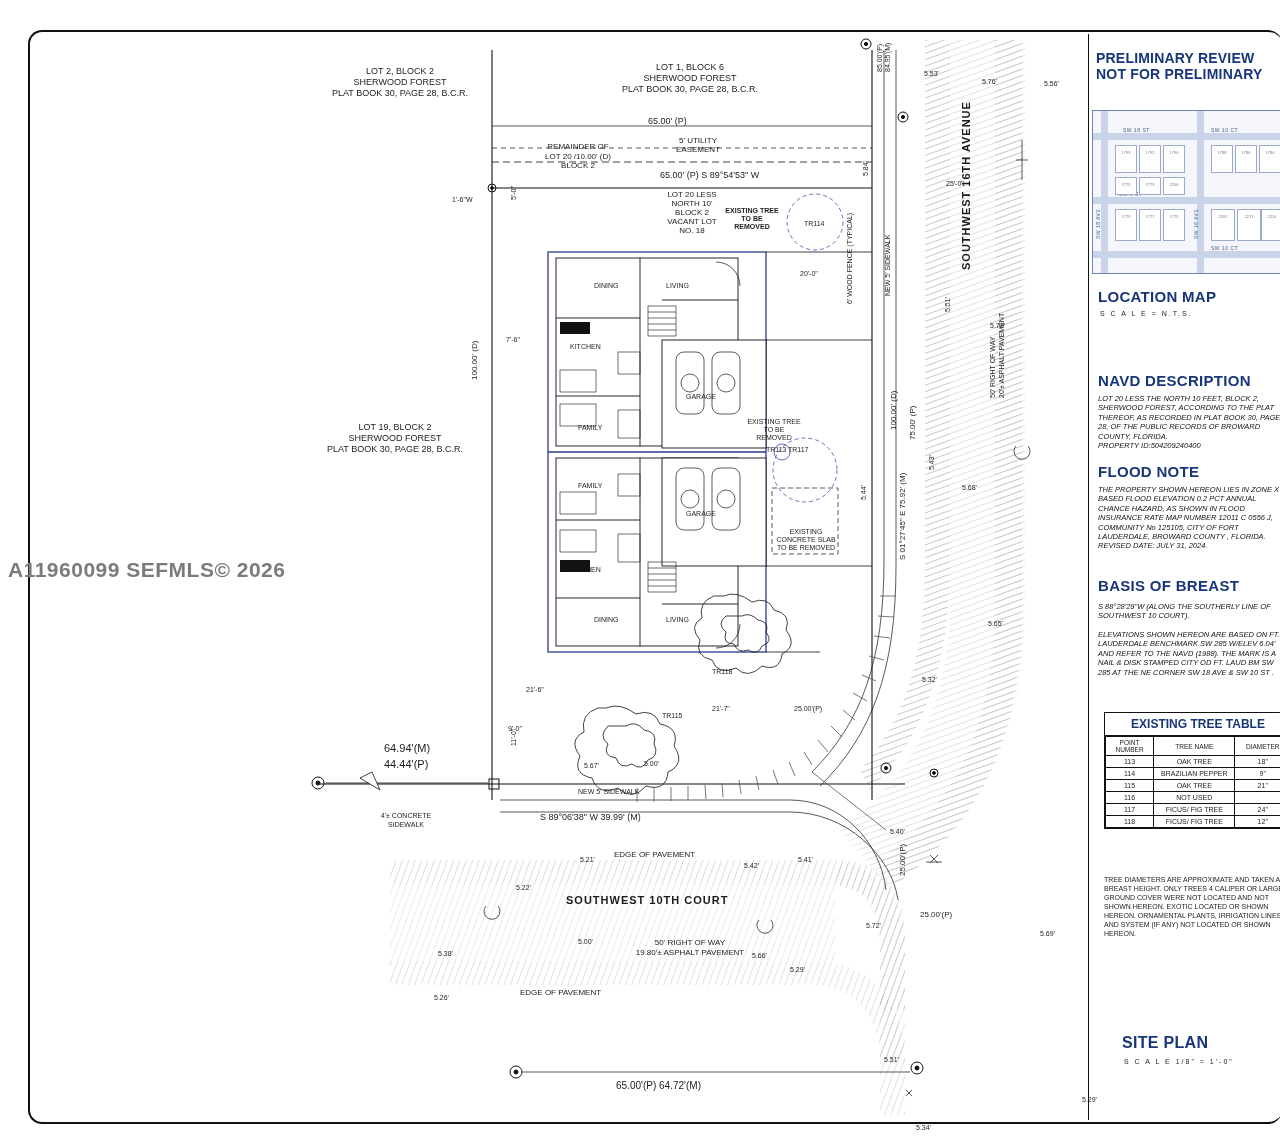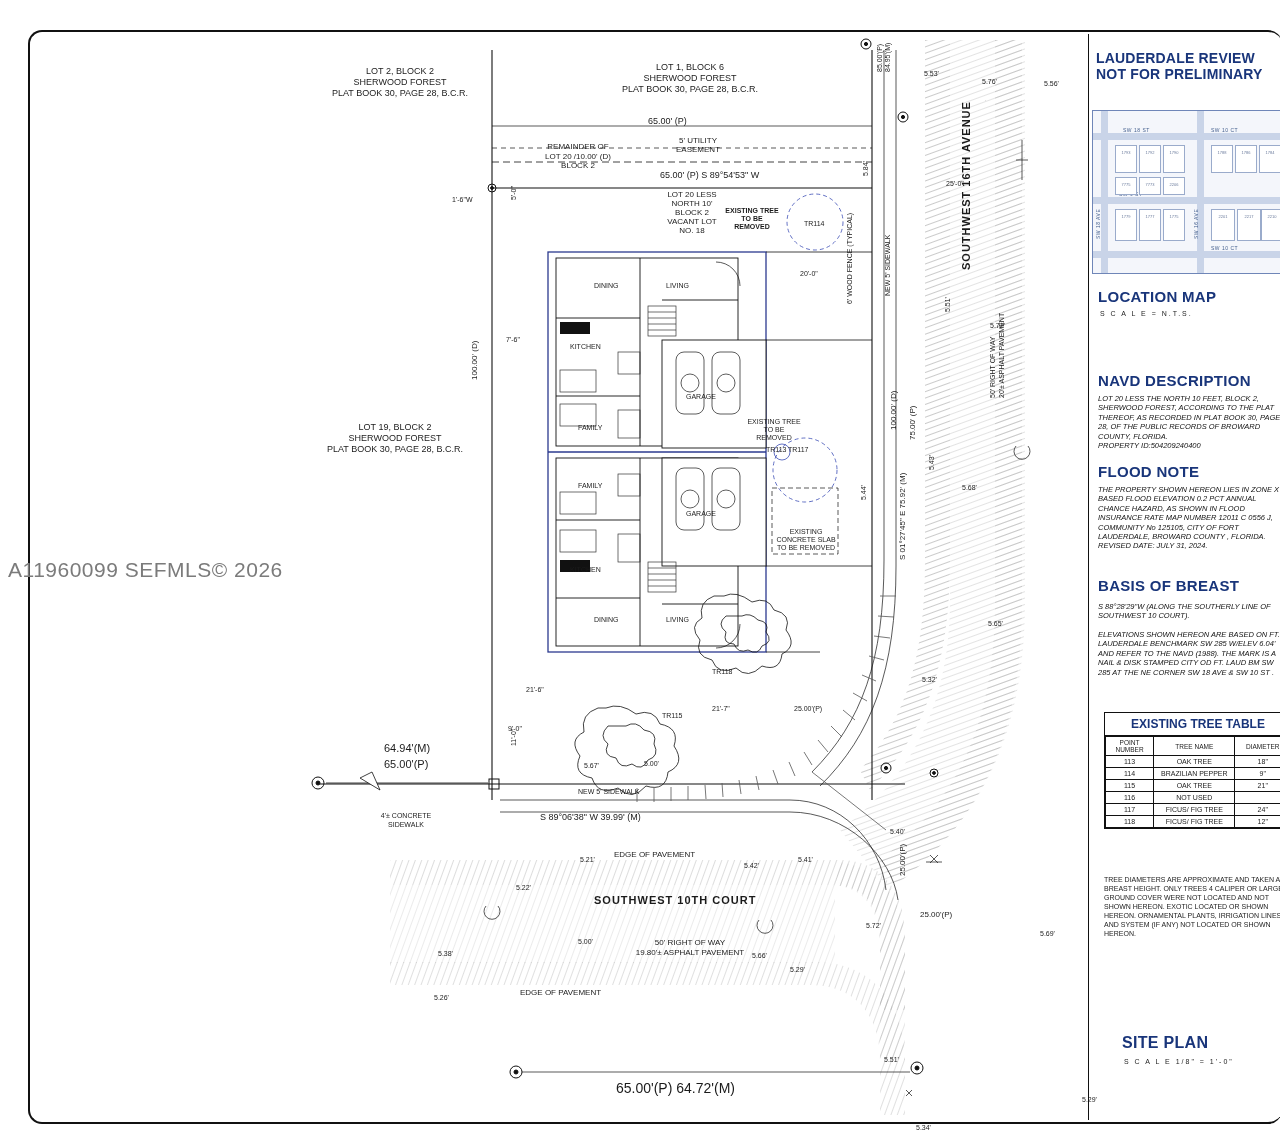--- a/index.html
+++ b/index.html
@@ -12,21 +12,21 @@
   .border{position:absolute;left:28px;top:30px;width:1252px;height:1090px;
           border:2px solid #111;border-radius:14px;border-right:none;}
 
   .lbl{position:absolute;white-space:nowrap;}
   .c{ text-align:center; }
 
   
   .t7{font-size:7px;}
   .t8{font-size:8px;}
   .t9{font-size:9px;}
-  .t10{font-size:14px;text-align:right;}
+  .t10{font-size:10px;text-align:right;}
   .t11{font-size:11px;}
   .b{font-weight:bold;}
   .vline{position:absolute;left:1088px;top:34px;width:1px;height:1086px;background:#111;}
 
   .prelim{position:absolute;left:1096px;top:50px;font-size:14px;font-weight:bold;
           color:#19357a;line-height:16px;letter-spacing:.2px;}
 
   .locmap{position:absolute;left:1092px;top:110px;width:190px;height:162px;
           border:1px solid #6f86b8;background:#f4f6fb;overflow:hidden;}
   .lm-road{position:absolute;background:#c9d4e8;}
@@ -43,21 +43,21 @@
   .ttable{position:absolute;left:1104px;top:712px;width:186px;border:1px solid #111;}
   .ttable .th{font-weight:bold;font-size:12px;text-align:center;padding:4px 0;border-bottom:1px solid #111;color:#19357a;}
   table.tt{border-collapse:collapse;width:100%;font-size:7px;}
   table.tt td,table.tt th{border:1px solid #111;padding:2px 1px;text-align:center;font-weight:normal;}
   table.tt th{font-size:6.5px;}
 
   .note{position:absolute;left:1104px;top:875px;width:190px;font-size:7px;line-height:9px;}
 
   
   .wm{position:absolute;left:8px;top:558px;font-size:21px;color:#7b7b7b;
-      font-weight:normal;letter-spacing:.5px;}
+      font-weight:bold;letter-spacing:.5px;}
 
   
   .svgwrap{position:absolute;left:0;top:0;width:1280px;height:1145px;}
 </style>
 </head>
 <body>
 
 <div class="sheet">
 
   <div class="border"></div>
@@ -290,28 +290,28 @@
   <div class="lbl t9" style="left:648px;top:116px;">65.00' (P)</div>
   <div class="lbl t9" style="left:660px;top:170px;">65.00' (P) S 89°54'53" W</div>
 
   <div class="lbl t8" style="left:470px;top:380px;transform:rotate(-90deg);transform-origin:left top;">100.00' (D)</div>
   <div class="lbl t8" style="left:889px;top:430px;transform:rotate(-90deg);transform-origin:left top;">100.00' (D)</div>
   <div class="lbl t8" style="left:908px;top:440px;transform:rotate(-90deg);transform-origin:left top;">75.00' (P)</div>
   <div class="lbl t8" style="left:898px;top:560px;transform:rotate(-90deg);transform-origin:left top;">S 01°27'45" E   75.92' (M)</div>
 
   <div class="lbl t9" style="left:540px;top:812px;">S 89°06'38" W  39.99' (M)</div>
   <div class="lbl t11" style="left:384px;top:742px;">64.94'(M)</div>
-  <div class="lbl t11" style="left:384px;top:758px;">65.00'(P)</div>
+  <div class="lbl t11" style="left:384px;top:758px;">44.44'(P)</div>
   <div class="lbl t10" style="left:616px;top:1080px;">65.00'(P)   64.72'(M)</div>
 
   <div class="lbl t11 b" style="left:960px;top:270px;transform:rotate(-90deg);transform-origin:left top;letter-spacing:1px;">SOUTHWEST 16TH AVENUE</div>
   <div class="lbl t7" style="left:988px;top:398px;transform:rotate(-90deg);transform-origin:left top;white-space:pre-line;line-height:9px;">50'  RIGHT  OF  WAY
 20'±  ASPHALT  PAVEMENT</div>
 
-  <div class="lbl t11 b" style="left:594px;top:894px;letter-spacing:1px;">SOUTHWEST 10TH COURT</div>
+  <div class="lbl t11 b" style="left:566px;top:894px;letter-spacing:1px;">SOUTHWEST 10TH COURT</div>
   <div class="lbl t8 c" style="left:600px;top:938px;width:180px;white-space:pre-line;line-height:10px;">50' RIGHT OF WAY
 19.80'± ASPHALT PAVEMENT</div>
   <div class="lbl t8" style="left:614px;top:850px;">EDGE OF PAVEMENT</div>
   <div class="lbl t8" style="left:520px;top:988px;">EDGE OF PAVEMENT</div>
 
   <div class="lbl t7" style="left:884px;top:296px;transform:rotate(-90deg);transform-origin:left top;">NEW 5' SIDEWALK</div>
   <div class="lbl t7" style="left:578px;top:788px;">NEW 5' SIDEWALK</div>
   <div class="lbl t7 c" style="left:368px;top:812px;width:76px;white-space:pre-line;line-height:8.5px;">4'± CONCRETE
 SIDEWALK</div>
   <div class="lbl t7" style="left:846px;top:304px;transform:rotate(-90deg);transform-origin:left top;">6' WOOD FENCE (TYPICAL)</div>
@@ -386,21 +386,21 @@
   <div class="lbl t7" style="left:916px;top:1124px;">5.34'</div>
   <div class="lbl t7" style="left:790px;top:966px;">5.29'</div>
   <div class="lbl t7" style="left:584px;top:762px;">5.67'</div>
   <div class="lbl t7" style="left:644px;top:760px;">5.00'</div>
 
   <div class="wm">A11960099 SEFMLS© 2026</div>
 
   <div class="vline"></div>
 
   <div class="prelim">
-    <div>LAUDERDALE REVIEW</div>
+    <div>PRELIMINARY REVIEW</div>
     <div>NOT FOR PRELIMINARY</div>
   </div>
 
   <div class="locmap">
     <div class="lm-road" style="left:0;top:22px;width:190px;height:7px;"></div>
     <div class="lm-road" style="left:0;top:86px;width:190px;height:7px;"></div>
     <div class="lm-road" style="left:0;top:140px;width:190px;height:7px;"></div>
     <div class="lm-road" style="left:8px;top:0;width:7px;height:162px;"></div>
     <div class="lm-road" style="left:104px;top:0;width:7px;height:162px;"></div>
 

